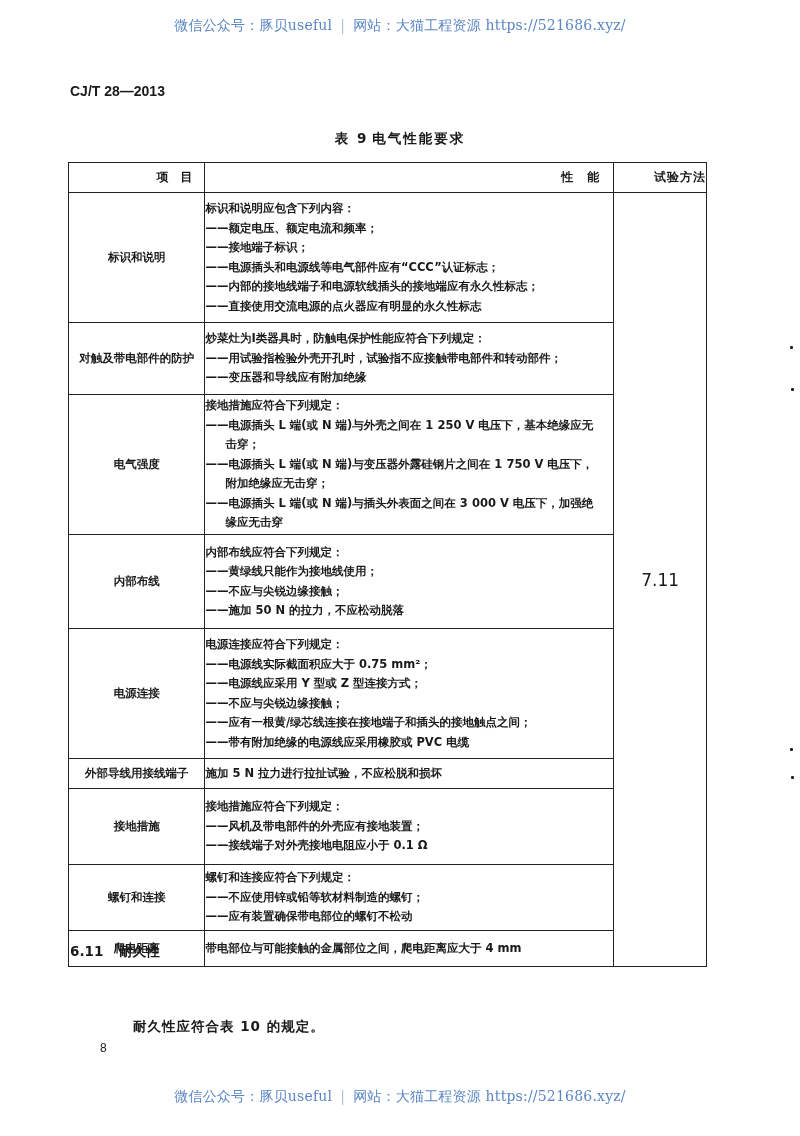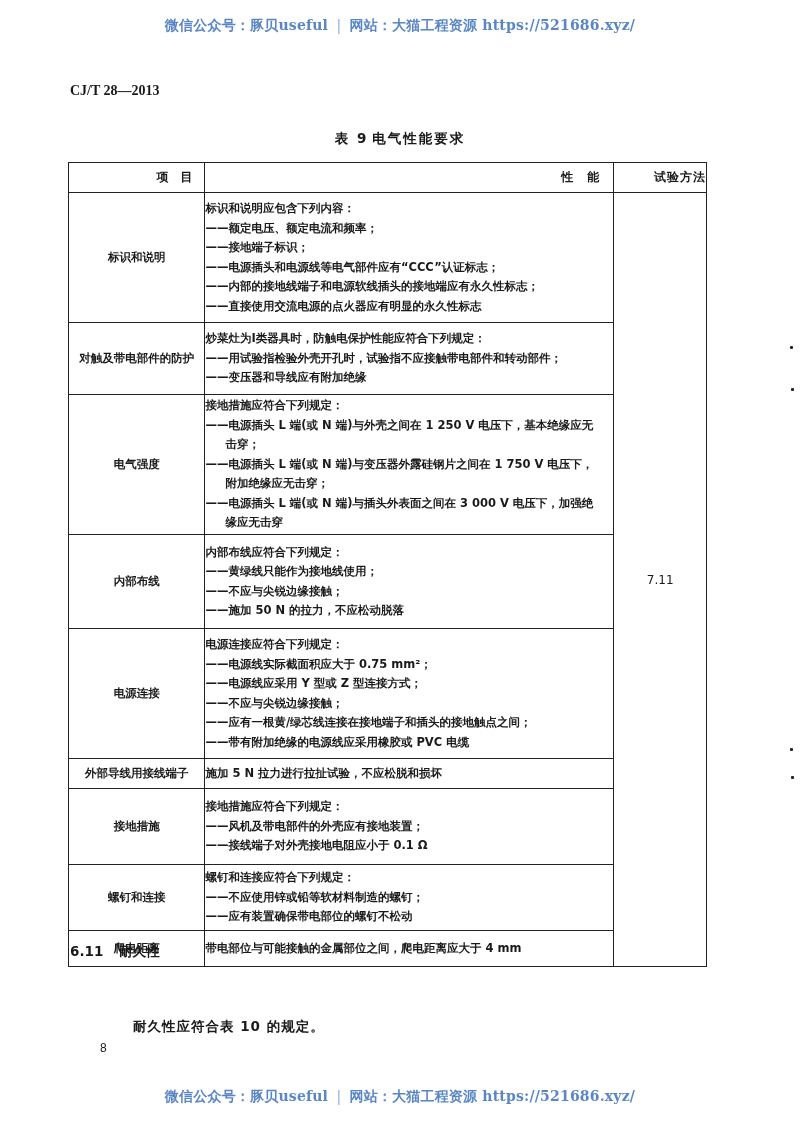--- a/index.html
+++ b/index.html
@@ -5,29 +5,28 @@
   html, body { margin: 0; padding: 0; background: #ffffff; }
   body {
     width: 800px; height: 1136px; position: relative; overflow: hidden;
     font-family: "DejaVu Serif", "Liberation Serif", serif;
     color: #1a1a1a;
   }
   .watermark {
     position: absolute; left: 0; width: 800px; text-align: center;
     font-size: 14px; color: #5b86c5; letter-spacing: 0.2px;
     font-family: "DejaVu Serif", serif;
-    font-weight: bold;
   }
   .watermark.top { top: 17px; }
   .watermark.bottom { top: 1088px; }
   .watermark .sep { color: #a9bfdf; margin: 0 8px; }
   .std-code {
     position: absolute; left: 70px; top: 83px;
     font-size: 14px; font-weight: bold;
-    font-family: Liberation Serif, serif;
+    font-family: Liberation Sans, sans-serif;
   }
   .table-title {
     position: absolute; left: 0; width: 800px; top: 130px; text-align: center;
     font-size: 13.5px; font-weight: bold; letter-spacing: 2px;
     font-family: "DejaVu Sans", sans-serif;
   }
   .table-title .num { margin-right: 4px; }
   table.spec {
     position: absolute; left: 68px; top: 162px;
     border-collapse: collapse; width: 639px;
@@ -41,21 +40,21 @@
   }
   th.col-item { width: 136px; letter-spacing: 12px; }
   th.col-perf { width: 408px; letter-spacing: 14px; }
   th.col-method { width: 92px; letter-spacing: 1px; }
   td.item {
     text-align: center; font-weight: bold; padding: 0 10px; line-height: 19px;
   }
   td.perf { padding: 6px 10px 6px 18px; line-height: 19.5px; font-weight: bold; }
   td.perf .line { display: block; white-space: nowrap; }
   td.perf .line.cont { padding-left: 20px; }
-  td.method { text-align: center; font-weight: normal; font-size: 12px; }
+  td.method { text-align: center; font-weight: normal; font-size: 17px; }
   .r1 { height: 130px; } .r2 { height: 72px; } .r3 { height: 140px; }
   .r4 { height: 94px; } .r5 { height: 130px; } .r6 { height: 30px; }
   .r7 { height: 76px; } .r8 { height: 66px; } .r9 { height: 36px; }
   .section-head {
     position: absolute; left: 70px; top: 943px; font-size: 13.5px; font-weight: bold;
     font-family: "DejaVu Sans", sans-serif;
   }
   .section-head .num { margin-right: 16px; }
   .section-body {
     position: absolute; left: 108px; top: 1018px; font-size: 13.5px; font-weight: bold;

